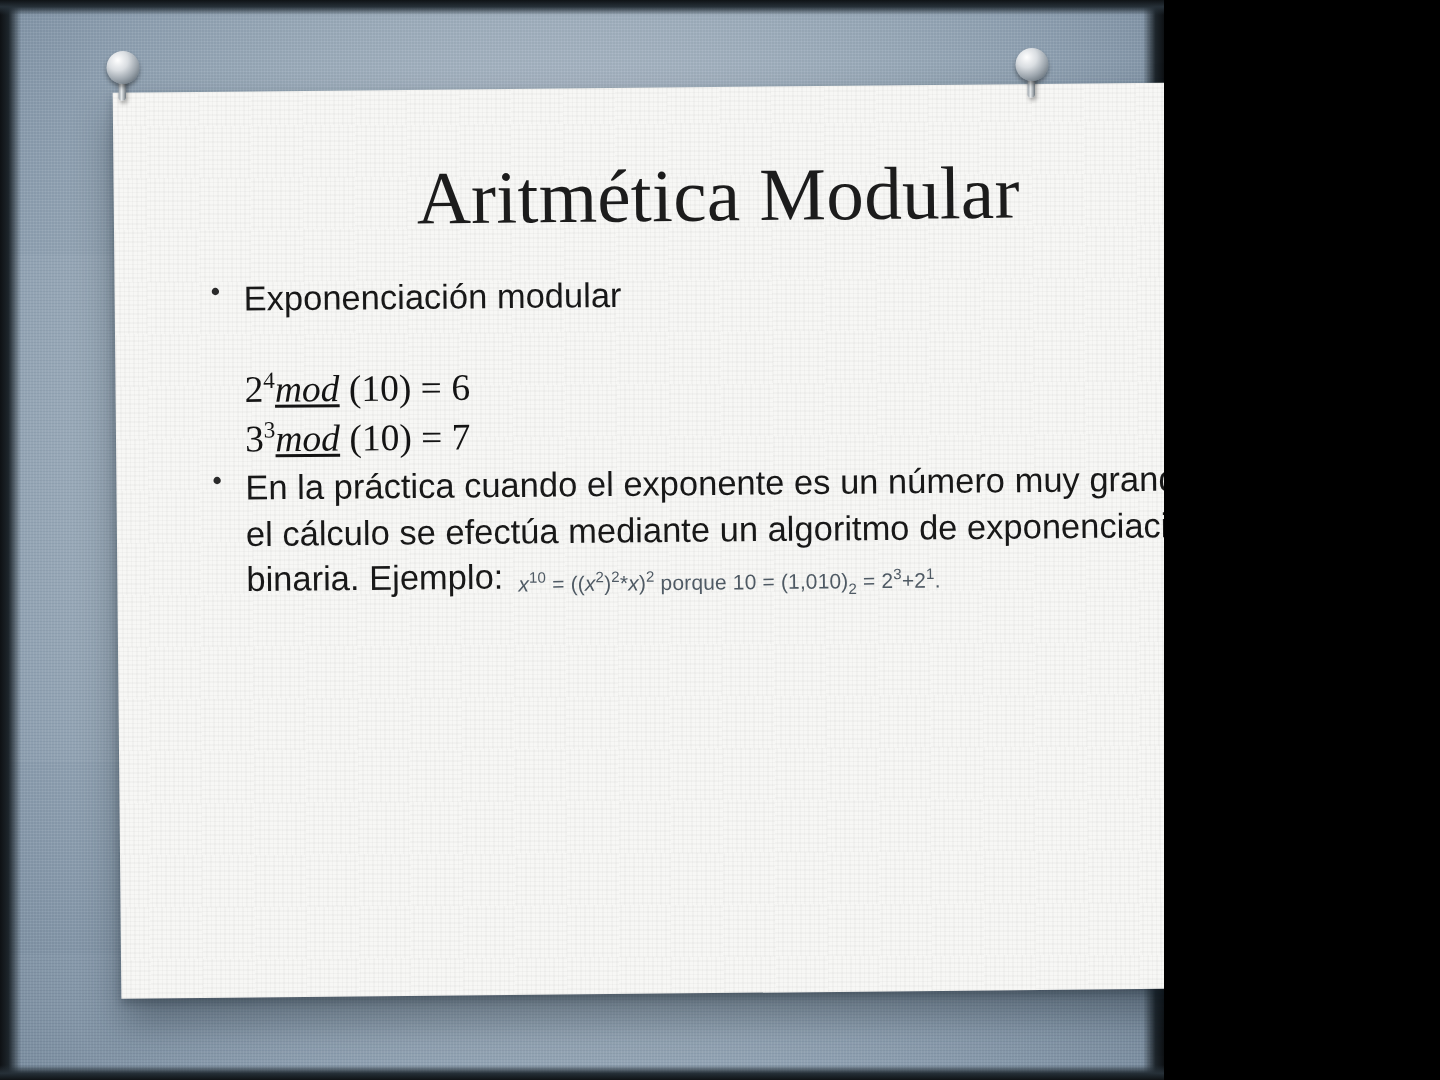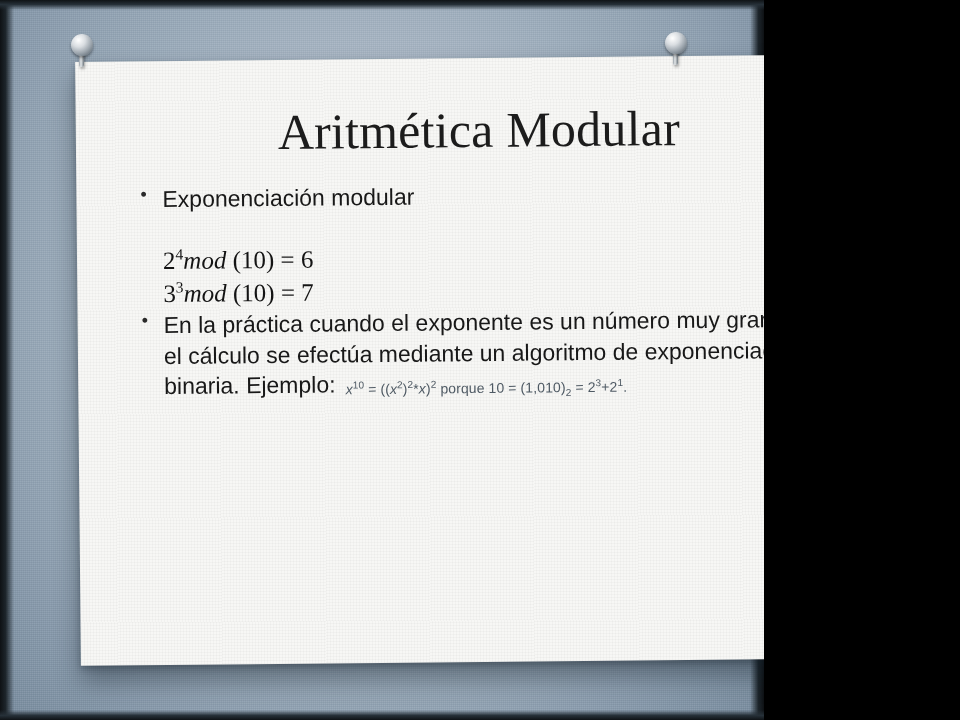--- a/index.html
+++ b/index.html
@@ -15,20 +15,21 @@
   }
 
   
   .stage {
     position: relative;
     width: 764px;
     height: 720px;
     background:
       radial-gradient(ellipse at 50% 42%, #b9c6d2 0%, #a9b7c5 38%, #8ea0b1 72%, #75899c 100%);
     overflow: hidden;
+    padding-left: 12px;
   }
   
   .stage::before {
     content: "";
     position: absolute;
     inset: 0;
     background-image:
       repeating-linear-gradient(0deg, rgba(255,255,255,0.055) 0px, rgba(255,255,255,0.055) 1px, rgba(0,0,0,0.02) 1px, rgba(0,0,0,0.02) 2px),
       repeating-linear-gradient(90deg, rgba(255,255,255,0.045) 0px, rgba(255,255,255,0.045) 1px, rgba(0,0,0,0.02) 1px, rgba(0,0,0,0.02) 2px);
     pointer-events: none;
@@ -160,21 +161,21 @@
   .formula-block {
     font-family: "Liberation Serif", serif;
     margin: 30px 0 0 30px;
     color: #141414;
   }
   .formula {
     font-size: 25px;
     line-height: 1.33;
     white-space: nowrap;
   }
-  .formula i { font-style: italic; }
+  .formula i { font-style: italic; text-decoration: underline; }
   .formula sup {
     font-size: 0.62em;
     vertical-align: super;
     line-height: 0;
   }
 
   .second-bullet {
     margin-top: 40px;
   }
   .second-bullet .para {

